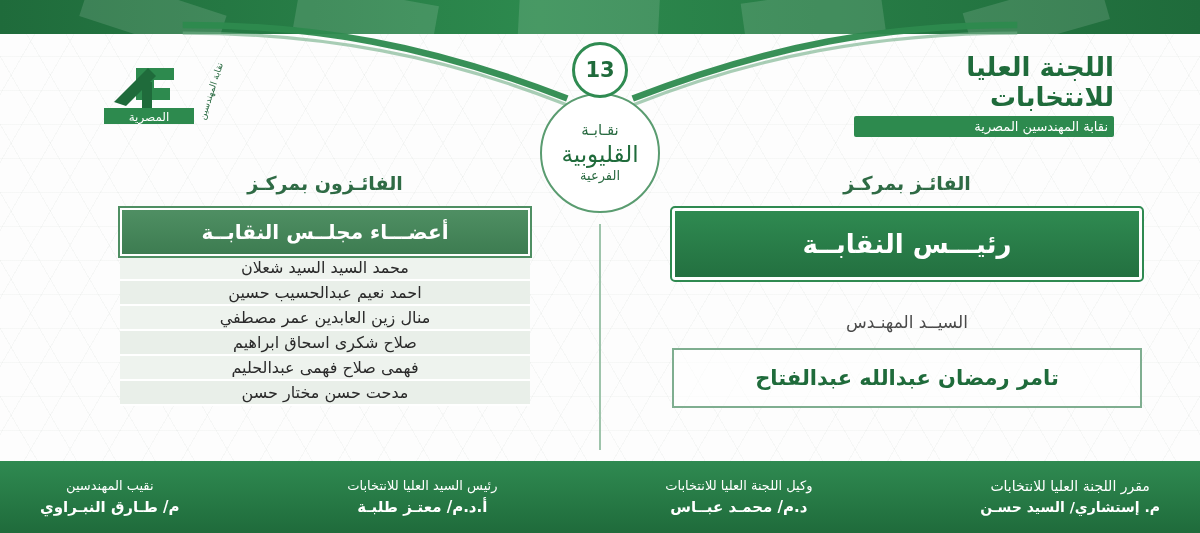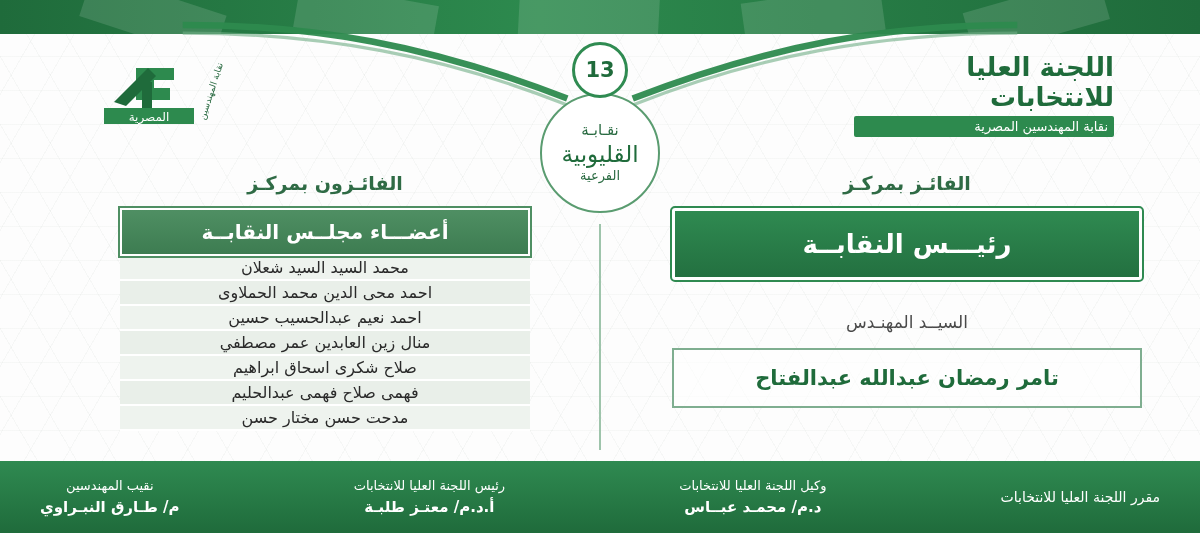--- a/index.html
+++ b/index.html
@@ -192,39 +192,39 @@
     <div class="green-box">رئيـــس النقابــة</div>
     <div class="subtitle-eng">السيــد المهنـدس</div>
     <div class="name-frame">تامر رمضان عبدالله عبدالفتاح</div>
   </div>
 
   <div class="col-left">
     <div class="col-title">الفائـزون بمركـز</div>
     <div class="members-header">أعضـــاء مجلــس النقابــة</div>
     <div>
       <div class="member-row">محمد السيد السيد شعلان</div>
-      <div class="member-row">احمد محى الدين محمد الحملاوى</div>
       <div class="member-row">احمد نعيم عبدالحسيب حسين</div>
       <div class="member-row">منال زين العابدين عمر مصطفي</div>
       <div class="member-row">صلاح شكرى اسحاق ابراهيم</div>
       <div class="member-row">فهمى صلاح فهمى عبدالحليم</div>
       <div class="member-row">مدحت حسن مختار حسن</div>
     </div>
   </div>
 
   <div class="bottom-band">
     <div class="sig">
       <div class="role">مقرر اللجنة العليا للانتخابات</div>
+      <div class="person">م. إستشاري/ السيد حسـن</div>
     </div>
     <div class="sig">
       <div class="role">وكيل اللجنة العليا للانتخابات</div>
       <div class="person">د.م/ محمـد عبــاس</div>
     </div>
     <div class="sig">
-      <div class="role">رئيس اللجنة العليا للانتخابات</div>
+      <div class="role">رئيس السيد العليا للانتخابات</div>
       <div class="person">أ.د.م/ معتـز طلبـة</div>
     </div>
     <div class="sig">
       <div class="role">نقيب المهندسين</div>
       <div class="person">م/ طـارق النبـراوي</div>
     </div>
   </div>
 
 </div>
 

